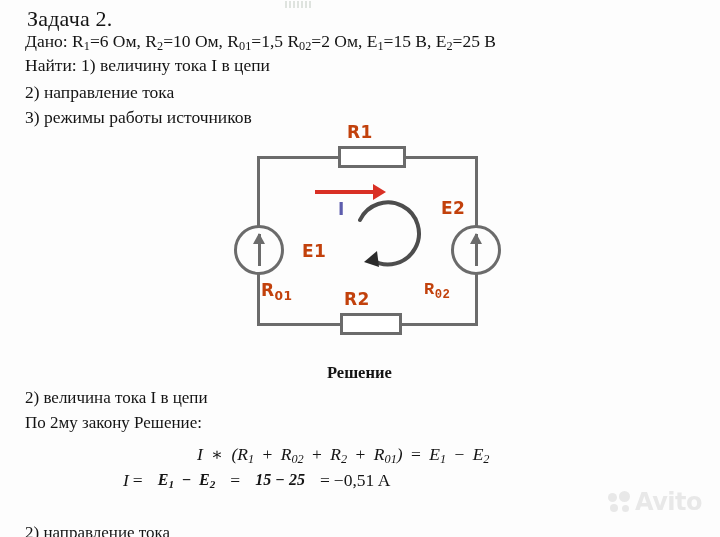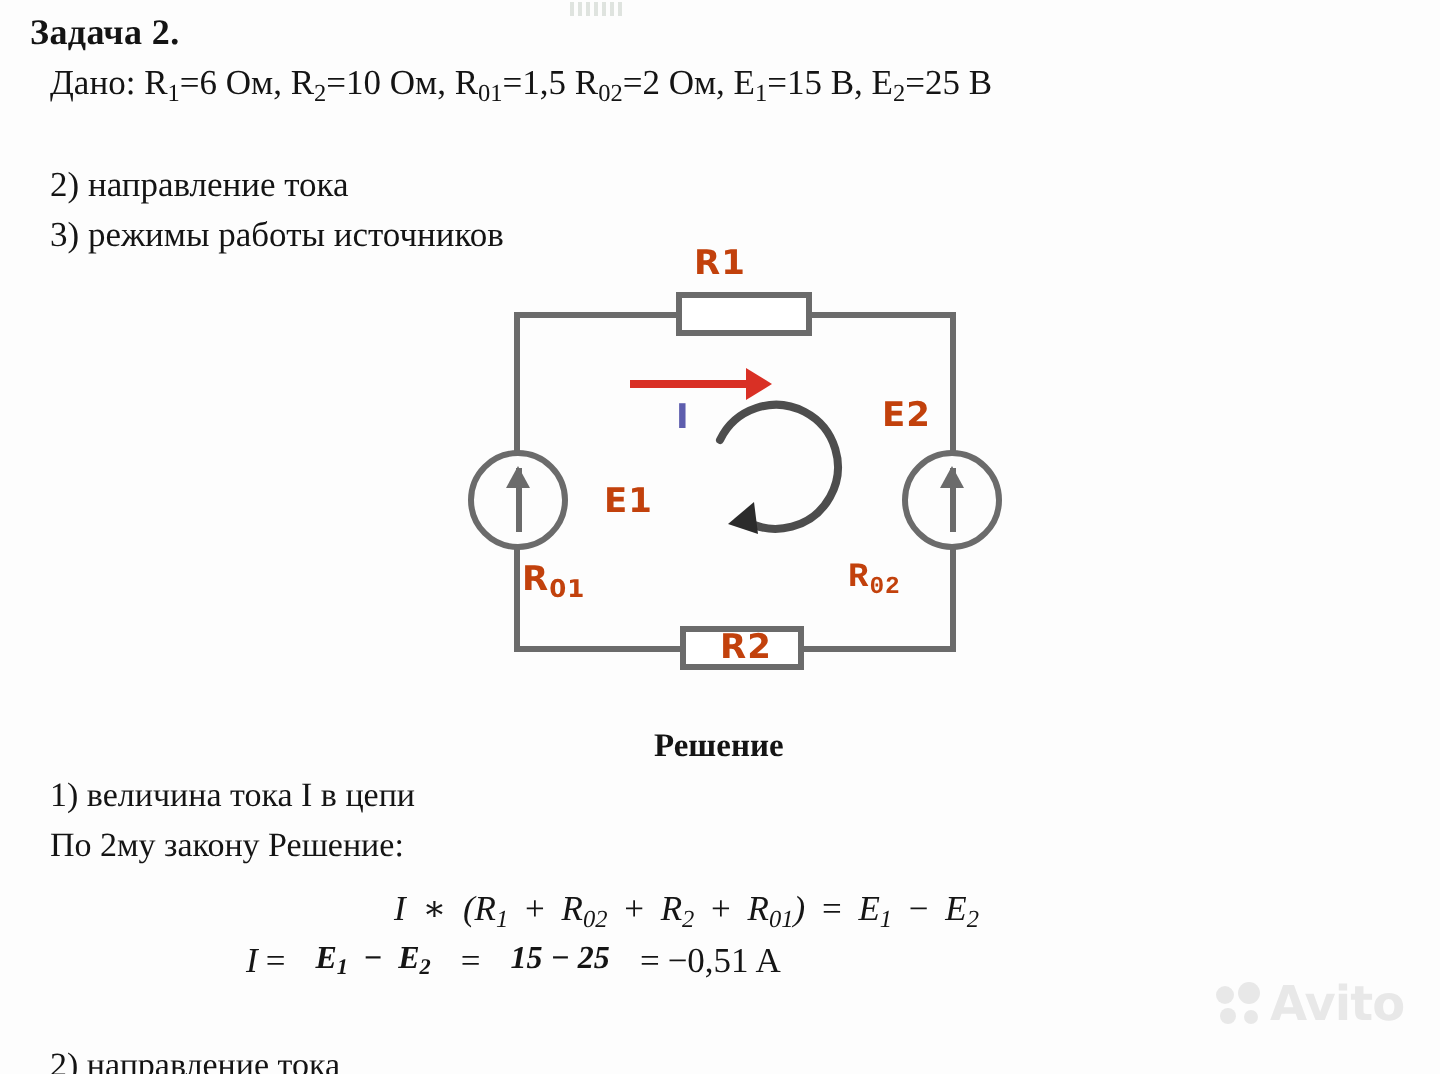--- a/index.html
+++ b/index.html
@@ -31,23 +31,23 @@
   }
 
   
   .txt {
     position: absolute;
     white-space: pre;
     font-family: "Liberation Serif", "DejaVu Serif", serif;
     color: #141414;
   }
   .t-title {
-    left: 15px; top: 6px;
-    font-size: 18px;
-    font-weight: bold;
+    left: 27px; top: 6px;
+    font-size: 22px;
+    font-weight: normal;
     letter-spacing: .2px;
   }
   .t-given  { left: 25px; top: 31px;  font-size: 17.5px; }
   .t-find   { left: 25px; top: 55px;  font-size: 17.5px; }
   .t-item2  { left: 25px; top: 82px;  font-size: 17.5px; }
   .t-item3  { left: 25px; top: 107px; font-size: 17.5px; }
 
   .t-solution {
     left: 327px; top: 363px;
     font-size: 16.5px;
@@ -221,20 +221,21 @@
 <body>
 
 <div id="page">
 
   <div class="top-artifact"></div>
 
   <div class="txt t-title">Задача 2.</div>
 
   <div class="txt t-given"><span>Дано: </span>R<sub>1</sub>=6 Ом, R<sub>2</sub>=10 Ом, R<sub>01</sub>=1,5 R<sub>02</sub>=2 Ом, E<sub>1</sub>=15 В, E<sub>2</sub>=25 В</div>
 
+  <div class="txt t-find">Найти: 1) величину тока I в цепи</div>
   <div class="txt t-item2">2) направление тока</div>
   <div class="txt t-item3">3) режимы работы источников</div>
 
   <div class="circuit">
 
     <div class="wire h" style="left:27px; top:28px; width:82px;"></div>
 
     <div class="wire h" style="left:175px; top:28px; width:72px;"></div>
 
     <div class="resistor" style="left:108px; top:18px; width:68px; height:22px;"></div>
@@ -258,33 +259,33 @@
     </div>
 
     <div class="wire v" style="left:245px; top:145px; height:52px;"></div>
 
     <div class="lbl" style="left:211px; top:70px;">E2</div>
     <div class="lbl" style="left:194px; top:152px;font-family:Liberation Mono, monospace;">R<sub>02</sub></div>
 
     <div class="wire h" style="left:27px; top:195px; width:85px;"></div>
     <div class="resistor" style="left:110px; top:185px; width:62px; height:22px;"></div>
     <div class="wire h" style="left:170px; top:195px; width:78px;"></div>
-    <div class="lbl" style="left:130px; top:161px;margin-top:25px;">R2</div>
+    <div class="lbl" style="left:114px; top:161px;">R2</div>
 
     <div class="cur-arrow" style="left:85px; top:62px; width:60px;"></div>
     <div class="lbl-i" style="left:108px; top:71px;">I</div>
 
     <svg style="position:absolute; left:116px; top:60px;" width="90" height="90" viewBox="0 0 90 90">
       <path d="M 14 32 A 31 31 0 1 1 26 72" fill="none" stroke="#4d4d4d" stroke-width="4" stroke-linecap="round"></path>
       <path d="M 31 63 L 18 74 L 33 79 Z" fill="#2b2b2b"></path>
     </svg>
   </div>
 
   <div class="txt t-solution">Решение</div>
-  <div class="txt t-s1">1) величина тока I в цепи</div>
+  <div class="txt t-s1">2) величина тока I в цепи</div>
   <div class="txt t-s2">По 2му закону Решение:</div>
 
   <div class="formula f1">
     I <span class="op">∗</span> (R<sub>1</sub> <span class="op">+</span> R<sub>02</sub>
     <span class="op">+</span> R<sub>2</sub> <span class="op">+</span> R<sub>01</sub>)
     <span class="op">=</span> E<sub>1</sub> <span class="op">−</span> E<sub>2</sub>
   </div>
 
   <div class="formula f2">
     <span>I</span>

